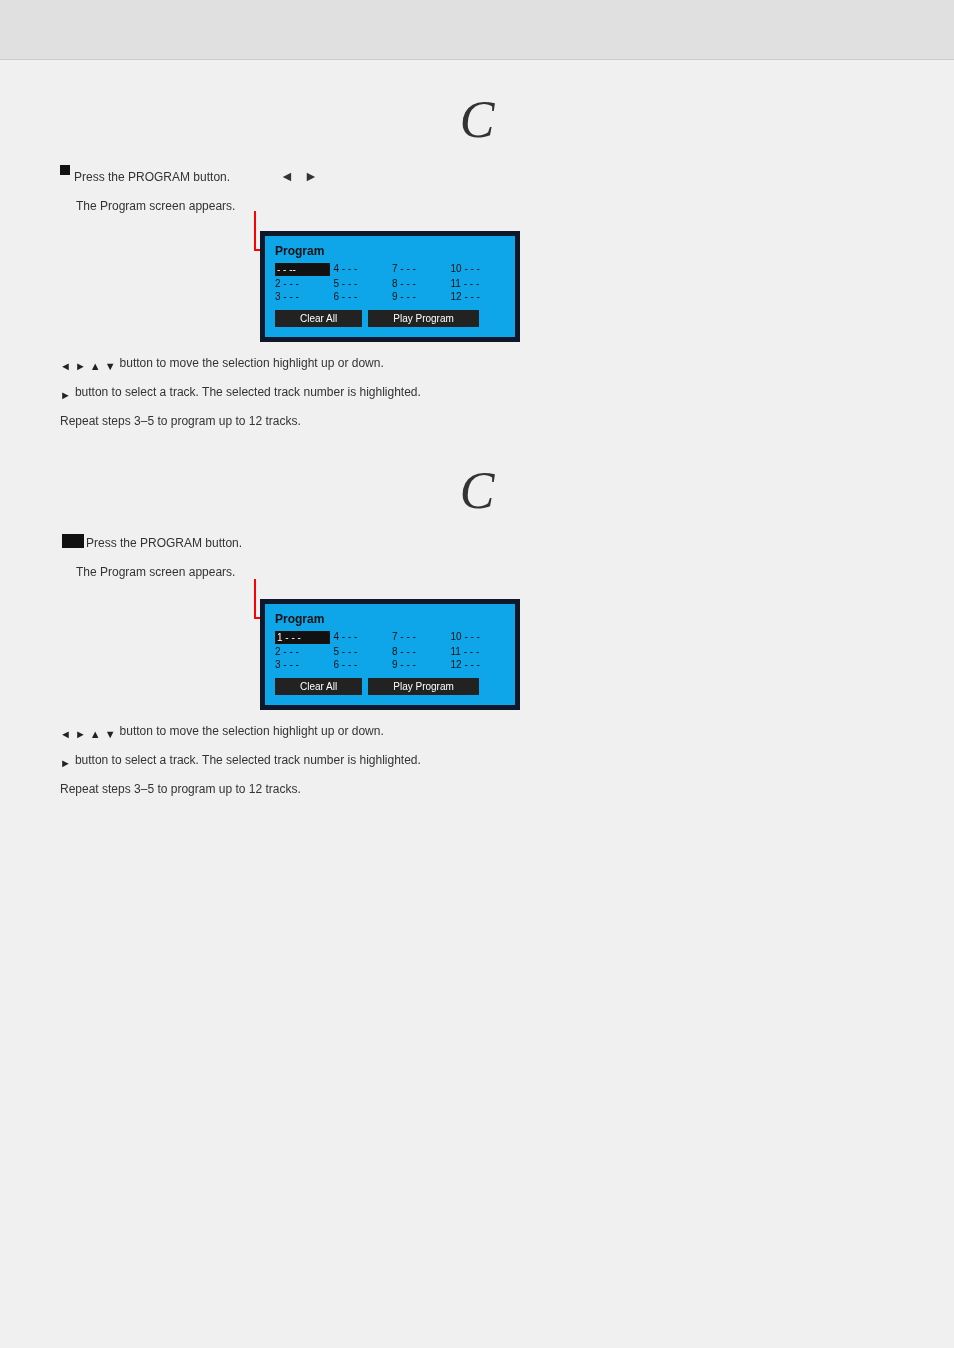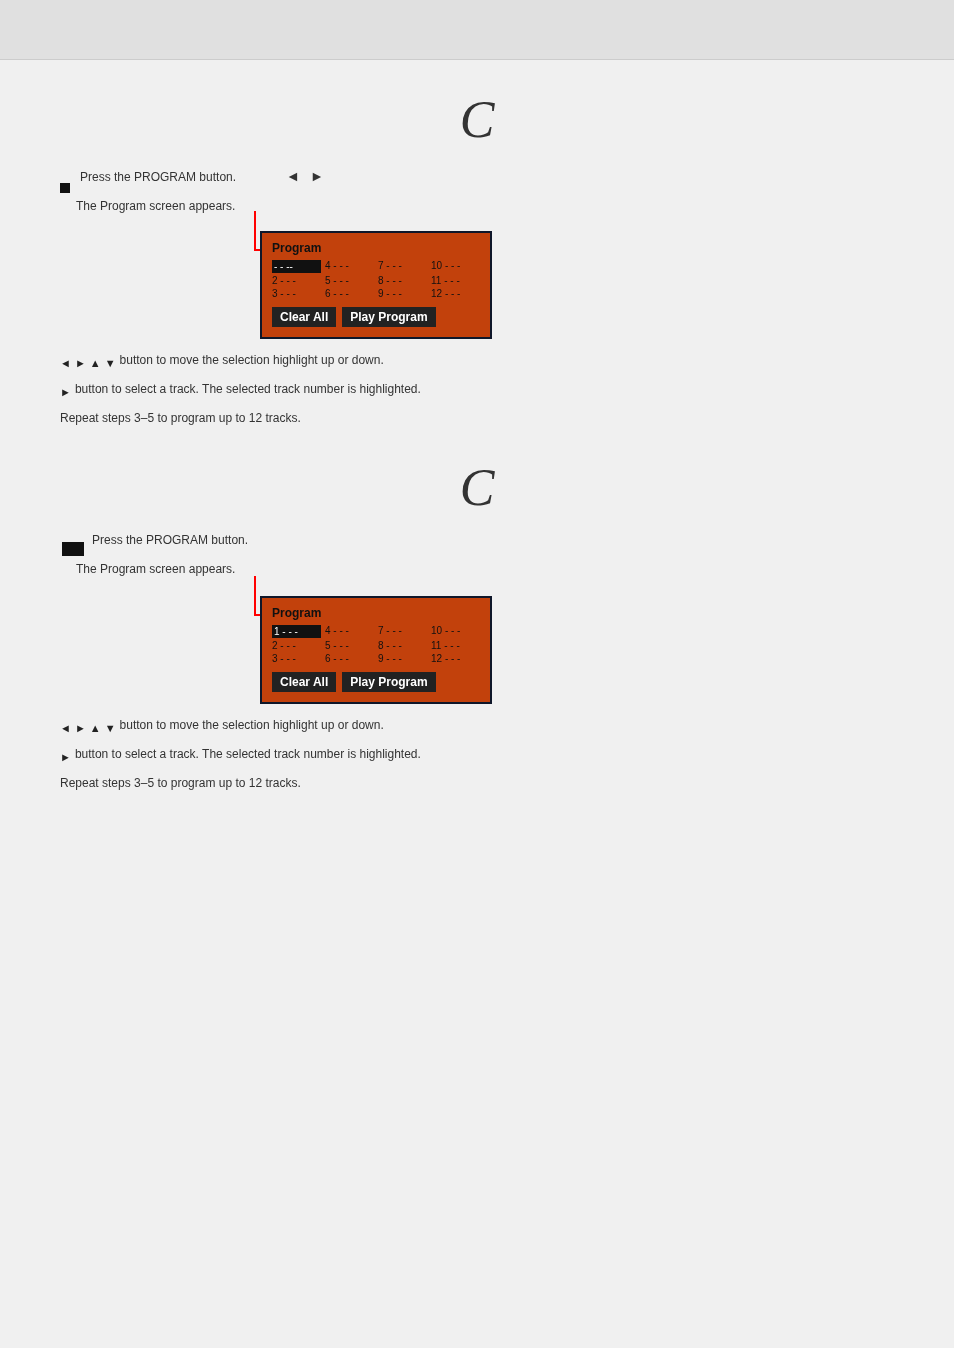--- a/index.html
+++ b/index.html
@@ -67,24 +67,24 @@
       font-size: 12px;
     }
 
     .arrow {
       font-size: 11px;
       color: #222;
     }
 
     
     .program-dialog {
-      background: #c2410c;
-      border: 2px solid #0f172a;
+      background: #0ea5e9;
+      border: 5px solid #0f172a;
       padding: 8px 10px 10px 10px;
-      width: 232px;
+      width: 260px;
       font-size: 11px;
       position: relative;
     }
 
     .program-dialog .dialog-title {
       font-weight: bold;
       font-size: 12px;
       color: #111;
       margin-bottom: 5px;
     }
@@ -111,24 +111,24 @@
     .dialog-buttons {
       display: flex;
       gap: 6px;
       margin-top: 4px;
     }
 
     .dialog-btn {
       background: #222;
       color: #fff;
       border: none;
-      padding: 3px 8px;
-      font-size: 12px;
+      padding: 3px 25px;
+      font-size: 10px;
       cursor: pointer;
-      font-weight: bold;
+      font-weight: normal;
     }
 
     
     .inline-rect {
       display: inline-block;
       width: 22px;
       height: 14px;
       background: #111;
       vertical-align: middle;
       margin: 0 2px;
@@ -139,22 +139,21 @@
       width: 14px;
       height: 10px;
       background: #111;
       vertical-align: middle;
       margin: 0 2px;
     }
 
     
     .flex-row {
       display: flex;
-      align-items: flex-end;
-      gap: 6px;
+      align-items: flex-start;
       margin: 4px 0;
     }
   </style>
 </head>
 <body>
 
 <div class="top-bar"></div>
 
 <div class="page-content">
 

